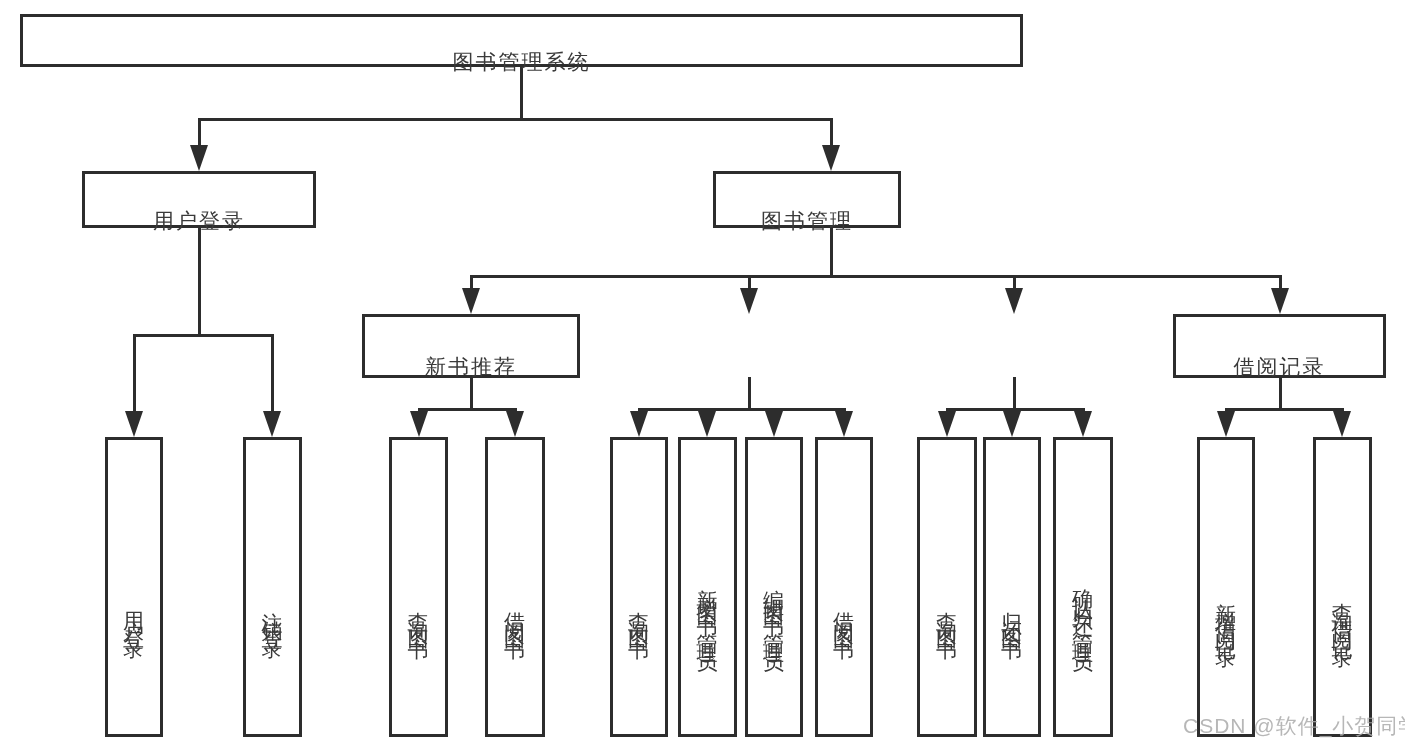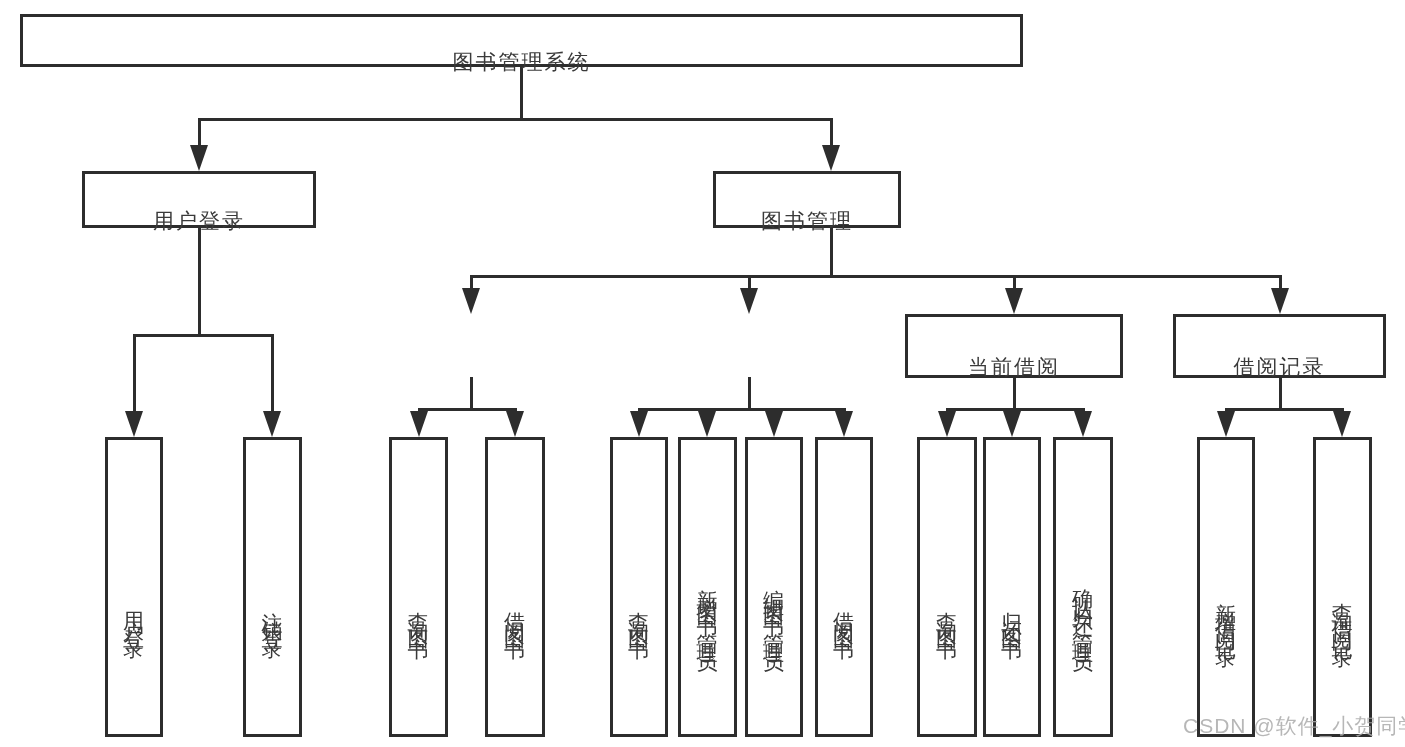--- a/index.html
+++ b/index.html
@@ -79,22 +79,22 @@
   <span class="watermark">CSDN @软件_小贺同学</span>
 <div class="node" style="left: 20px; top: 14px; width: 1003px; height: 53px;">
       <span class="node-label">图书管理系统</span>
     </div>
     <div class="node" style="left: 82px; top: 171px; width: 234px; height: 57px;">
       <span class="node-label">用户登录</span>
     </div>
     <div class="node" style="left: 713px; top: 171px; width: 188px; height: 57px;">
       <span class="node-label">图书管理</span>
     </div>
-    <div class="node" style="left: 905px; top: 314px; width: 218px; height: 64px;">
-      <span class="node-label">当前借阅</span>
+    <div class="node" style="left: 362px; top: 314px; width: 218px; height: 64px;">
+      <span class="node-label">新书推荐</span>
     </div>
     <div class="node" style="left: 1173px; top: 314px; width: 213px; height: 64px;">
       <span class="node-label">借阅记录</span>
     </div>
     <div class="node vertical" style="left: 105px; top: 437px; width: 58px; height: 300px;">
       <span class="node-label">用户登录</span>
     </div>
     <div class="node vertical" style="left: 243px; top: 437px; width: 59px; height: 300px;">
       <span class="node-label">注销登录</span>
     </div>

